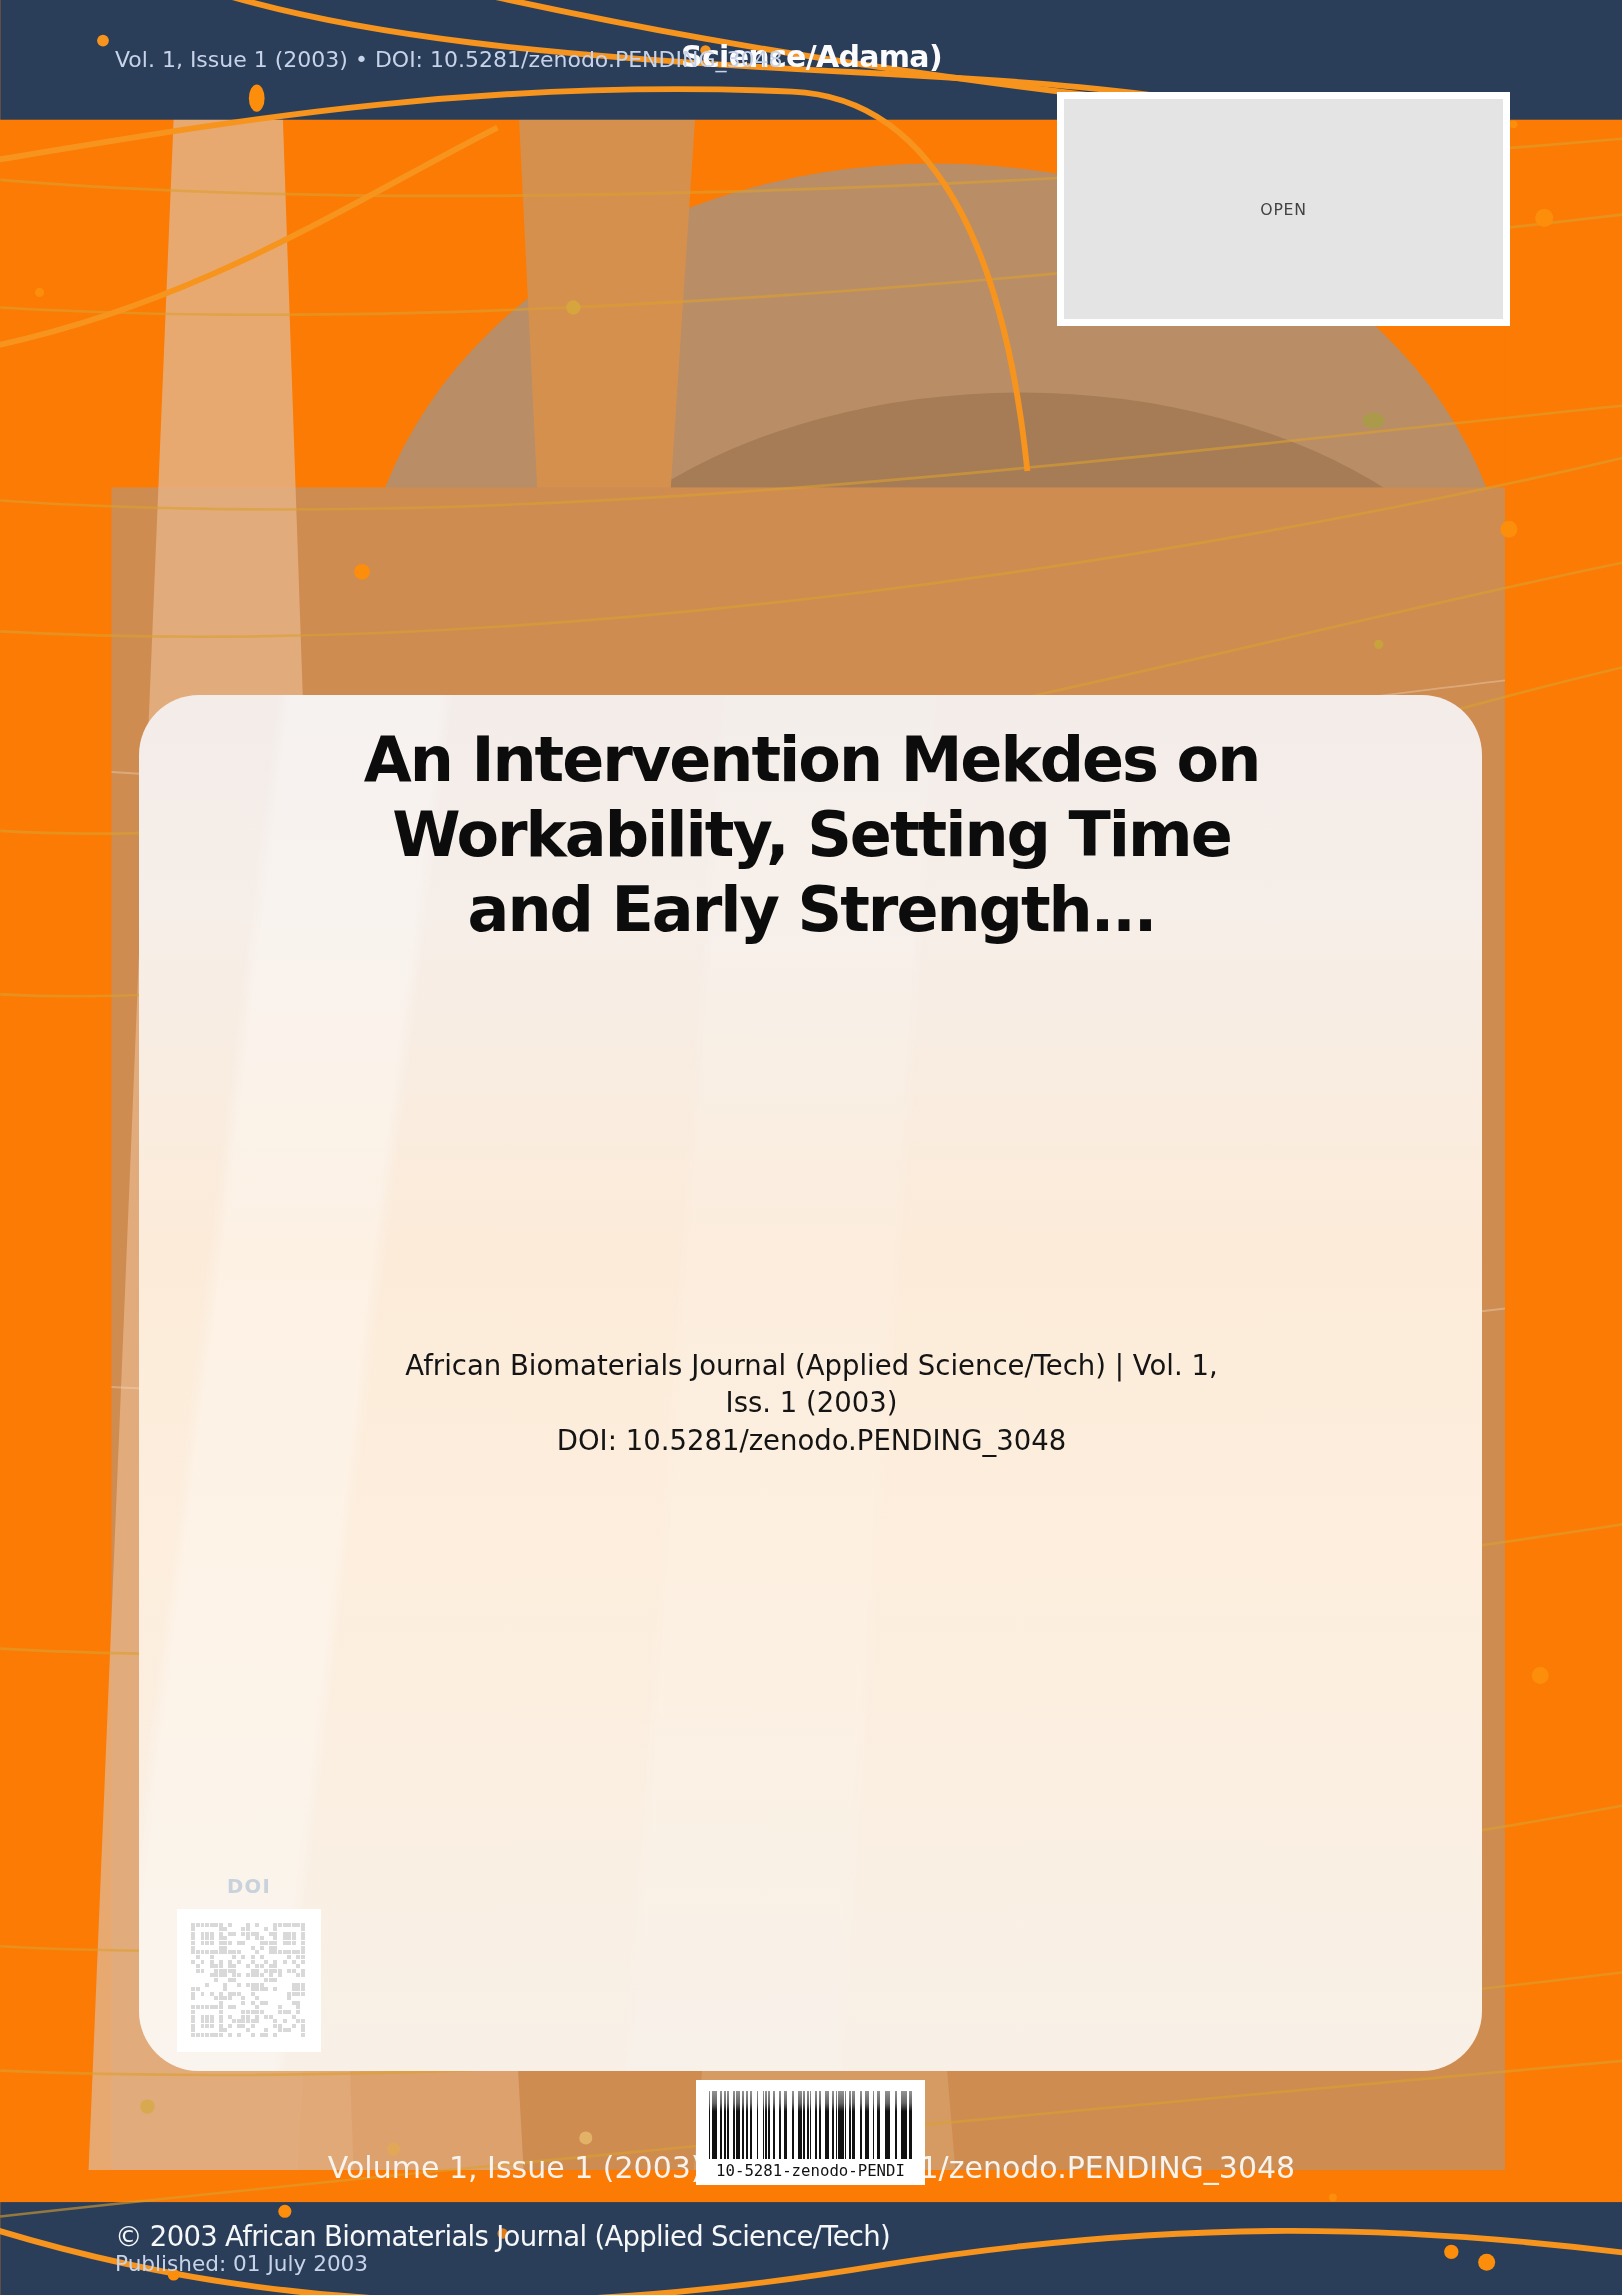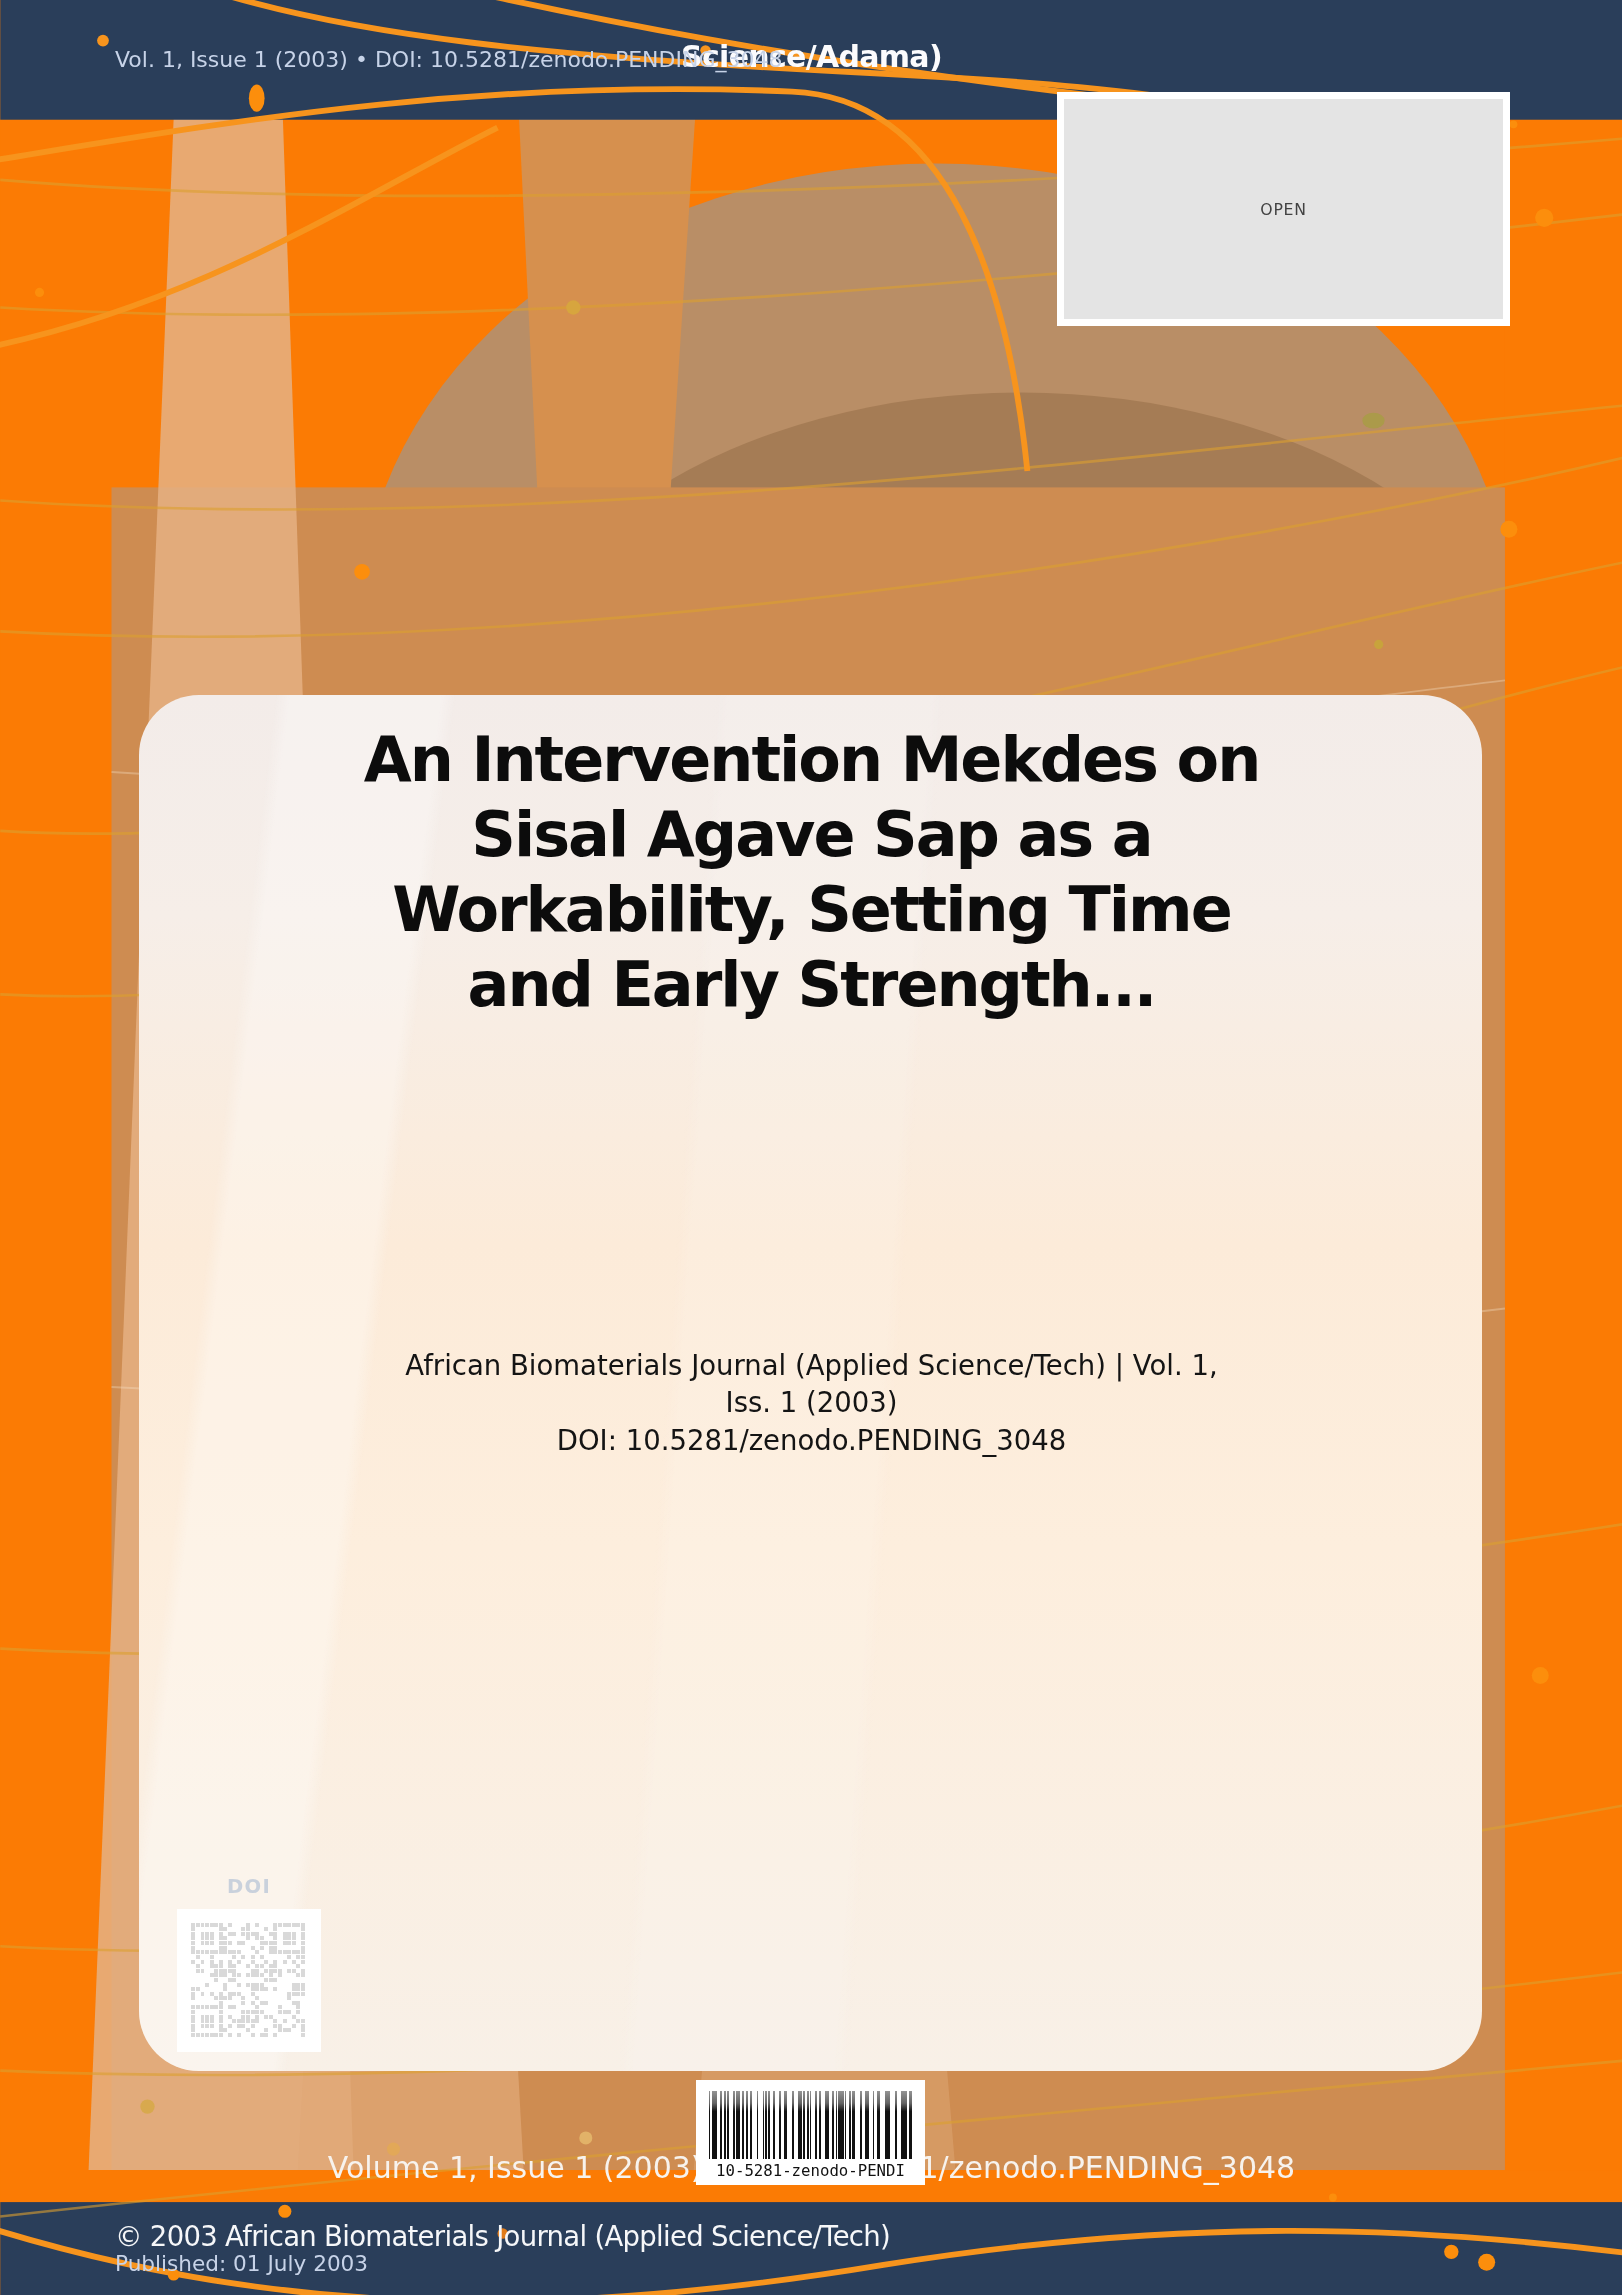--- a/index.html
+++ b/index.html
@@ -177,21 +177,20 @@
   <div class="header-issue">Vol. 1, Issue 1 (2003) • DOI: 10.5281/zenodo.PENDING_3048</div>
 
   <div class="open-badge">
     <span>OPEN</span>
   </div>
 
   <div class="card"></div>
 
   <div class="card-text article-title">
     <div>An Intervention Mekdes on</div>
-    <div>Sisal Agave Sap as a</div>
     <div>Workability, Setting Time</div>
     <div>and Early Strength...</div>
   </div>
 
 
 
   <div class="card-text article-citation">
     <div>African Biomaterials Journal (Applied Science/Tech) | Vol. 1,</div>
     <div>Iss. 1 (2003)</div>
   </div>

